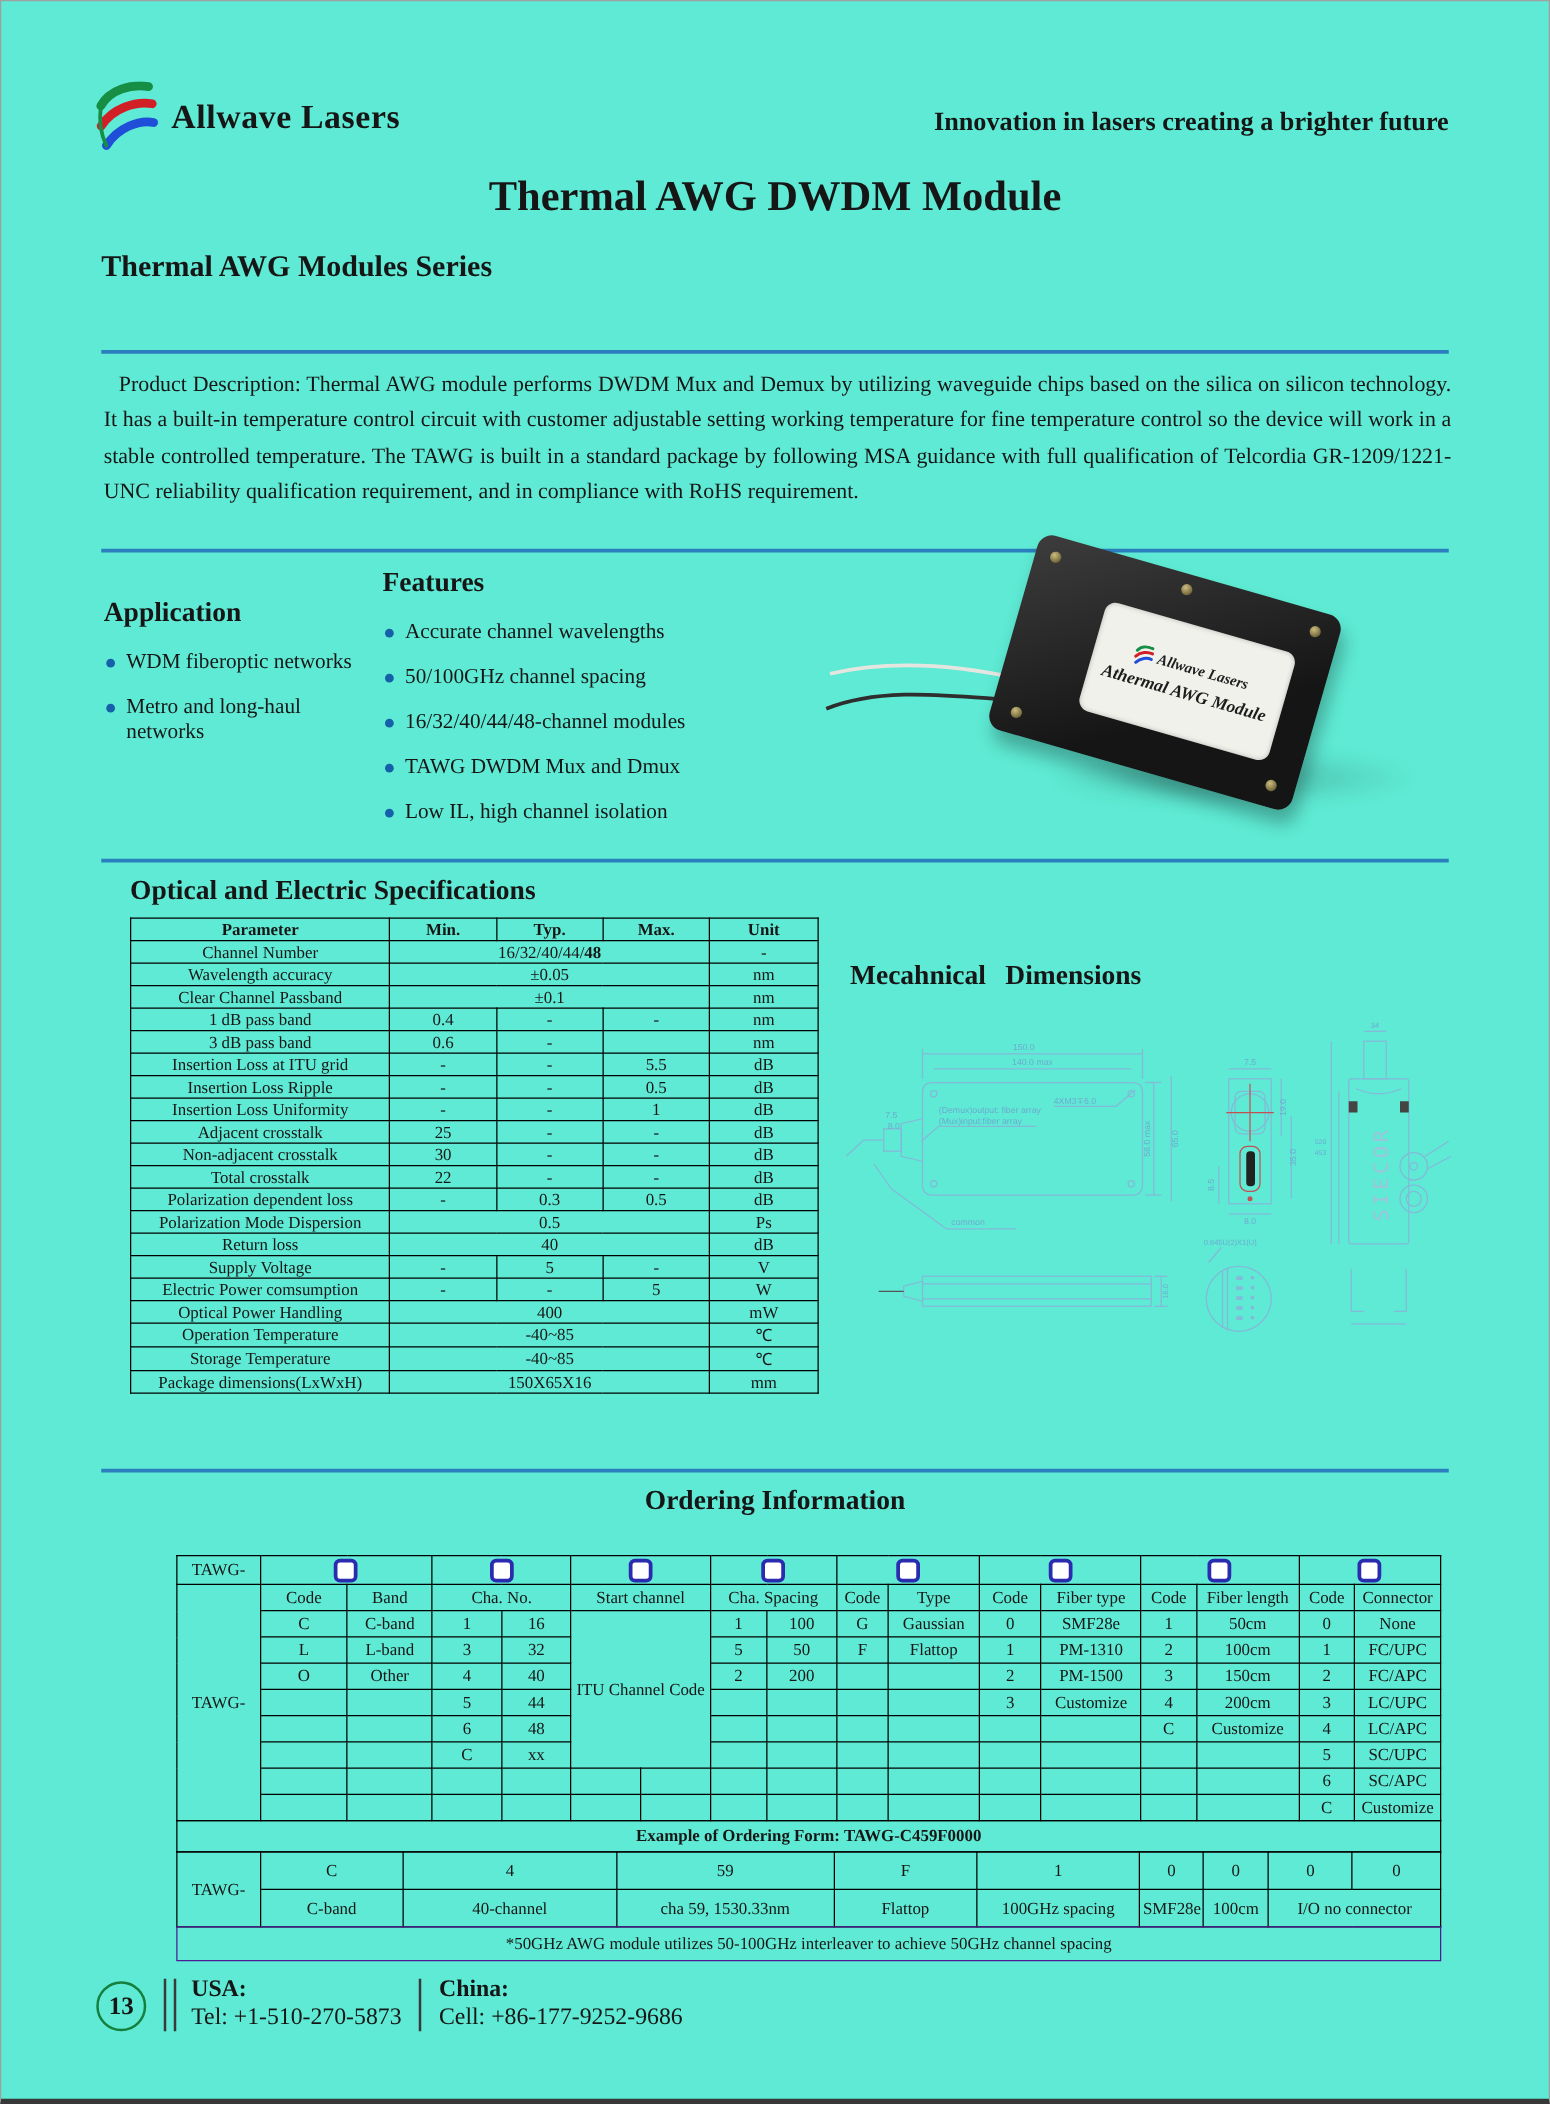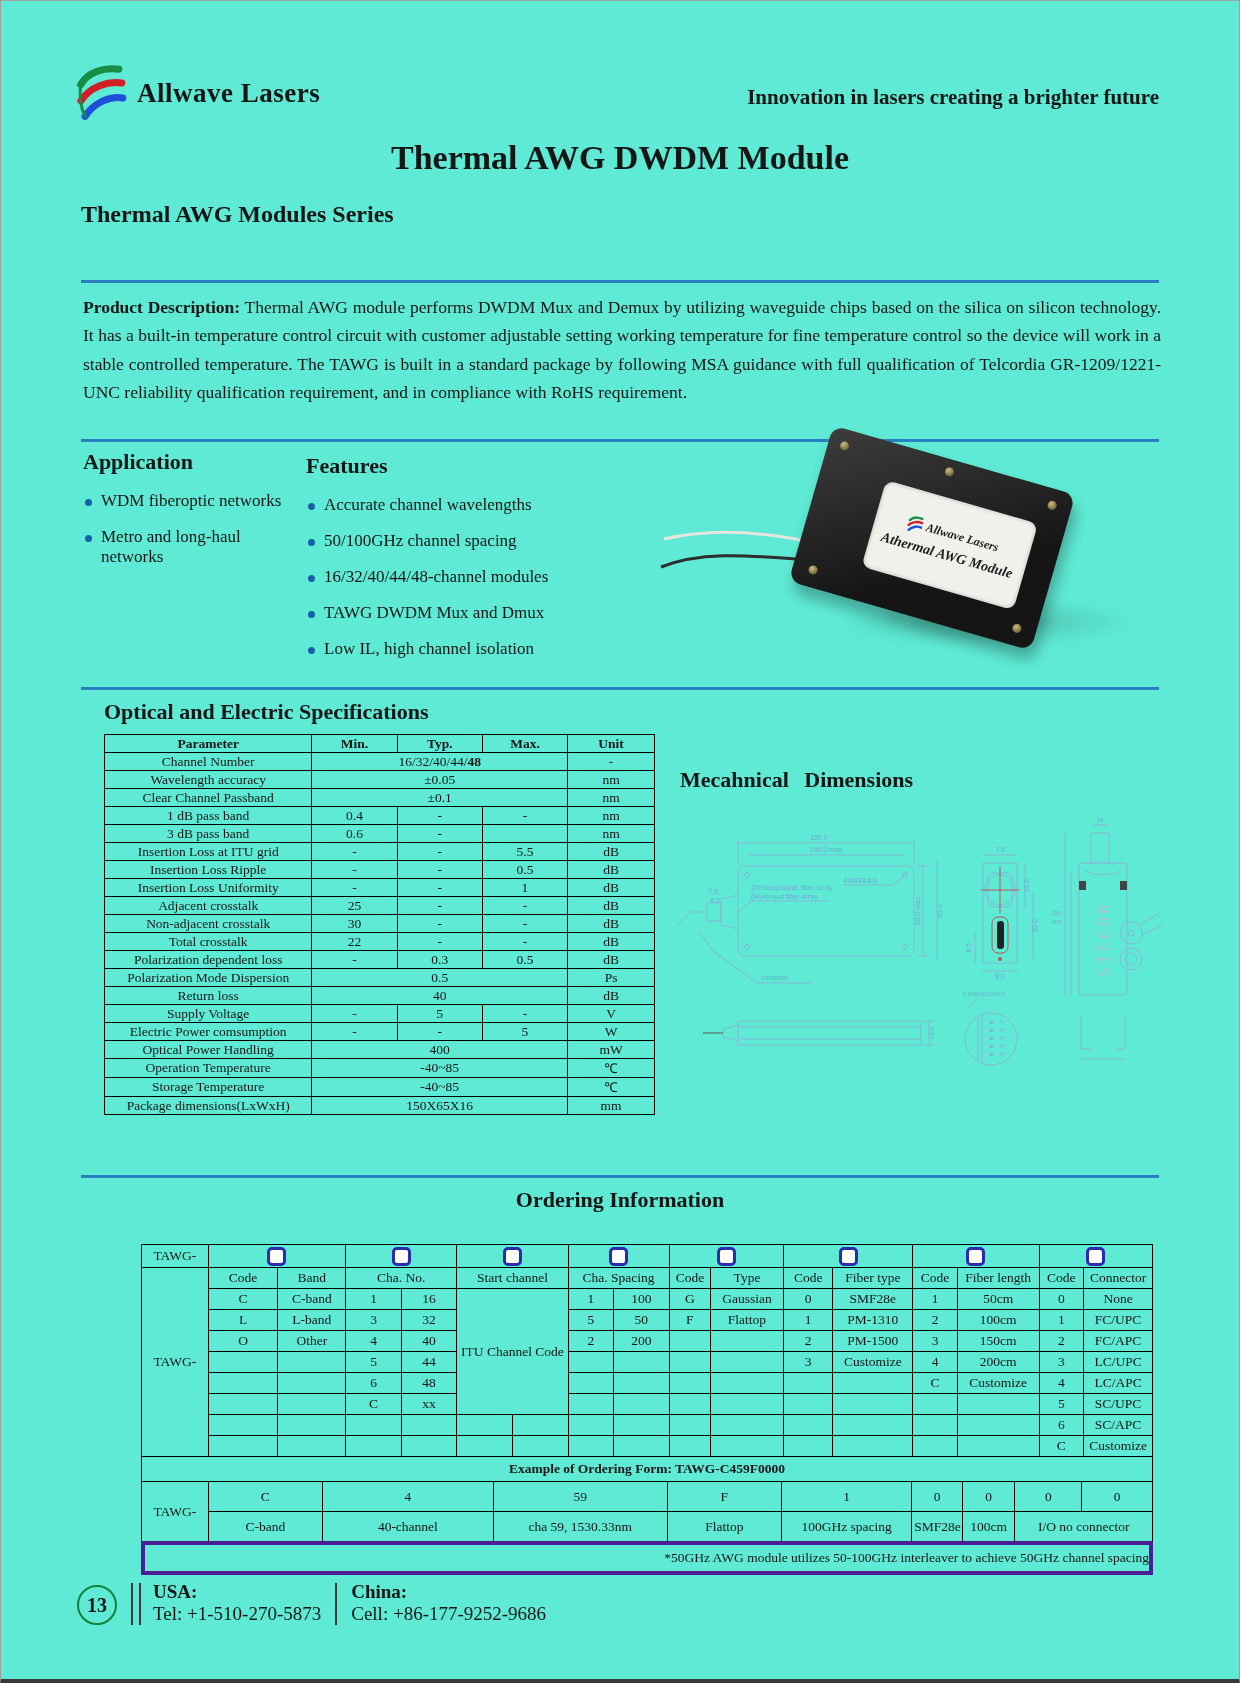--- a/index.html
+++ b/index.html
@@ -8,23 +8,23 @@
         font-family:"Liberation Serif", serif;color:#161616;}
   .rule{position:absolute;left:80px;right:80px;height:3px;background:#2b7fbe;}
   
   .logo{position:absolute;left:74px;top:64px;display:flex;align-items:center;gap:10px;}
   .logo-text{font-size:27px;font-weight:bold;letter-spacing:.5px;}
   .tagline{position:absolute;right:80px;top:84px;font-size:21px;font-weight:bold;}
   .doc-title{position:absolute;left:0;right:0;top:138px;text-align:center;font-size:34px;font-weight:bold;}
   .series{position:absolute;left:80px;top:200px;font-size:24px;font-weight:600;}
   
   .desc{position:absolute;left:82px;top:292px;width:1078px;font-size:17.5px;line-height:1.62;text-align:justify;}
-  .desc b{font-weight:bold;}
-  
-  .app{position:absolute;left:82px;top:448px;width:215px;}
+  .desc b{font-weight:normal;margin-left:12px;}
+  
+  .app{position:absolute;left:82px;top:476px;width:215px;}
   .feat{position:absolute;left:305px;top:452px;width:340px;}
   h3.sec{margin:0 0 10px 0;font-size:22px;font-weight:bold;}
   ul.blist{list-style:none;margin:0;padding:0;font-size:17px;}
   ul.blist li{position:relative;padding-left:18px;margin:16px 0;}
   ul.blist li::before{content:'';position:absolute;left:2px;top:8px;width:7px;height:7px;border-radius:50%;background:#1560a8;}
   
   .photo{position:absolute;left:655px;top:448px;width:530px;height:215px;}
   .shadow{position:absolute;left:180px;top:150px;width:300px;height:46px;border-radius:50%;
           background:radial-gradient(ellipse, rgba(0,0,0,.22), rgba(0,0,0,0) 70%);filter:blur(6px);}
   .module{position:absolute;left:150px;top:8px;width:252px;height:162px;border-radius:12px;
@@ -48,21 +48,21 @@
   .mech-svg{position:absolute;left:660px;top:762px;width:520px;height:360px;}
   
   .ord-h{position:absolute;left:0;right:0;top:1186px;text-align:center;font-size:22px;font-weight:bold;}
   .ordering-wrap{position:absolute;left:140px;top:1243px;width:1012px;font-size:13.5px;}
   .ordering-wrap table{width:100%;}
   .ord-main td{height:20px;padding:0 2px;}
   .ord-main tr:first-child td{height:22px;}
   .ord-ex td{height:29px;padding:0 2px;}
   .ord-banner{border:1px solid #000;margin-top:-1px;text-align:center;font-weight:bold;padding:4px 0;}
   .ord-ex{margin-top:-1px;}
-  .ord-note{border:4px solid #4c1d95;margin-top:-1px;text-align:right;padding:5px 0;}
+  .ord-note{border:1px solid #4c1d95;margin-top:-1px;text-align:center;padding:5px 0;}
   .obox{display:inline-block;width:13px;height:13px;border:3px solid #2b2bb0;border-radius:5px;vertical-align:middle;background:#fff;}
   
   .footer{position:absolute;left:76px;top:1580px;display:flex;align-items:flex-start;font-size:19px;}
   .pagenum{width:36px;height:36px;border:2px solid #15803d;border-radius:50%;display:flex;align-items:center;justify-content:center;
            font-weight:bold;font-size:20px;margin-top:4px;}
   .dbar{width:6px;align-self:stretch;border-left:2px solid #3a3a3a;border-right:2px solid #3a3a3a;margin:2px 12px 0 14px;}
   .sbar{width:2px;align-self:stretch;background:#3a3a3a;margin:2px 14px 0 14px;}
   .contact .lbl{font-weight:bold;}
 </style>
 </head>

